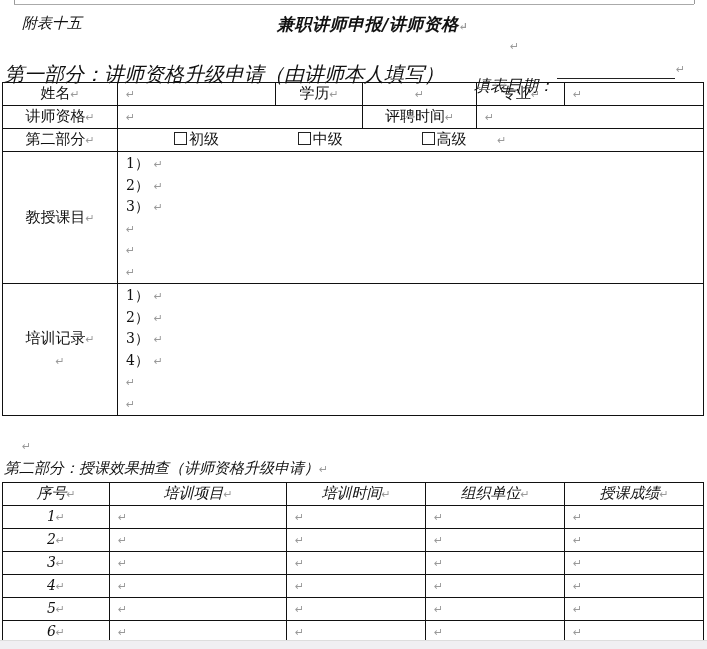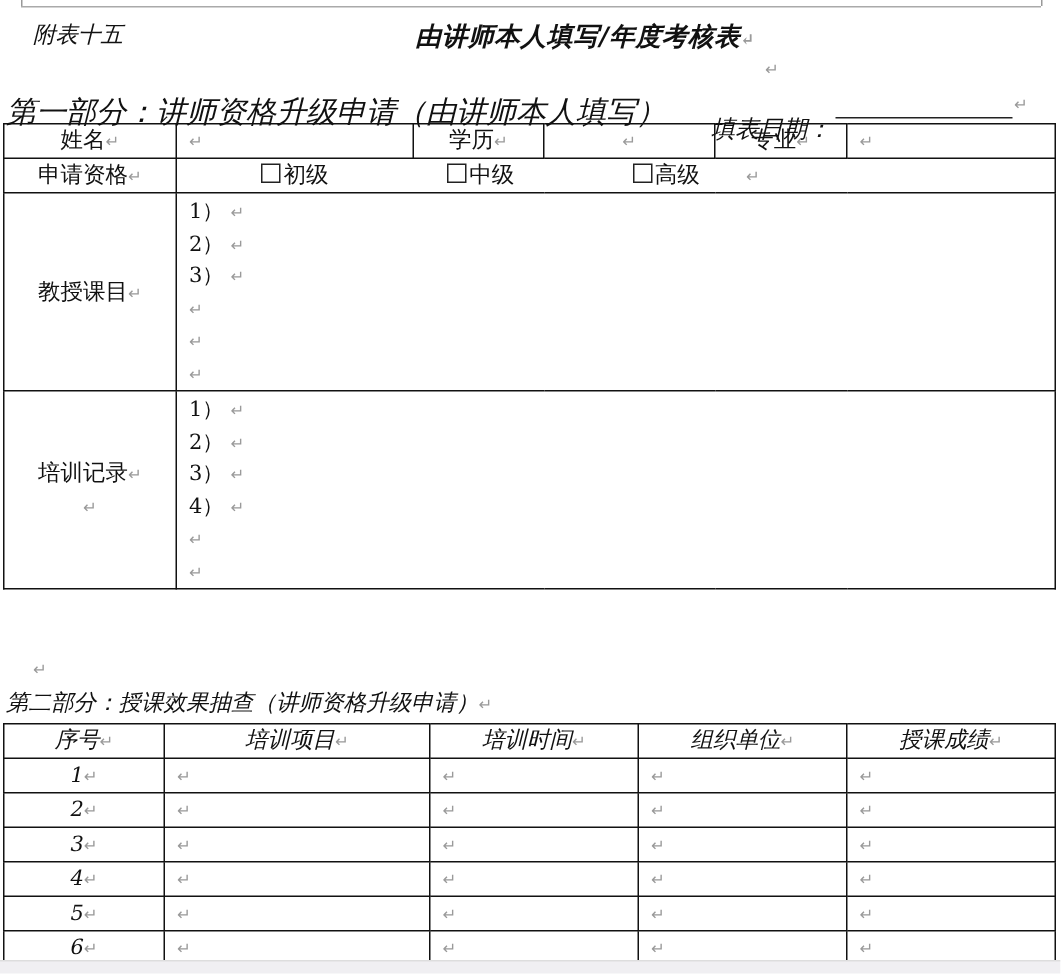--- a/index.html
+++ b/index.html
@@ -32,21 +32,21 @@
 </head>
 <body>
 
 <div class="topbar">
   <div class="l"></div>
     <div class="h"></div>
     <div class="r"></div>
 </div>
 
 <div class="abs appendix">附表十五</div>
-<div class="abs title"><span>由讲师本人填写/年度考核表</span><span class="pm">↵</span></div>
+<div class="abs title"><span>兼职讲师申报/讲师资格</span><span class="pm">↵</span></div>
 <div class="abs pm" style="left:510px;top:40px;">↵</div>
 
 <div class="abs sec1">第一部分：讲师资格升级申请（由讲师本人填写）</div>
 <div class="abs date-label">填表日期：</div>
 <div class="abs date-line"></div>
 <div class="abs pm" style="left:676px;top:63px;">↵</div>
 
 <table class="grid t1">
   <colgroup>
     <col style="width:115px">
@@ -59,21 +59,27 @@
   <tbody>
       <tr style="height:23px">
     <td class="c"><span>姓名</span><span class="pm">↵</span></td>
     <td><span class="pm">↵</span></td>
     <td class="c"><span>学历</span><span class="pm">↵</span></td>
     <td class="c"><span class="pm">↵</span></td>
     <td class="c"><span>专业</span><span class="pm">↵</span></td>
     <td><span class="pm">↵</span></td>
   </tr>
   <tr style="height:23px">
-    <td class="c"><span>申请资格</span><span class="pm">↵</span></td>
+    <td class="c"><span>讲师资格</span><span class="pm">↵</span></td>
+    <td colspan="2"><span class="pm">↵</span></td>
+    <td class="c"><span>评聘时间</span><span class="pm">↵</span></td>
+    <td colspan="2"><span class="pm">↵</span></td>
+  </tr>
+  <tr style="height:23px">
+    <td class="c"><span>第二部分</span><span class="pm">↵</span></td>
     <td colspan="5">
       <span class="opt"><span class="cb"></span><span>初级</span></span>
       <span class="opt"><span class="cb"></span><span>中级</span></span>
       <span class="opt"><span class="cb"></span><span>高级</span></span>
       <span class="pm">↵</span>
     </td>
   </tr>
   <tr style="height:132px">
     <td class="c"><span>教授课目</span><span class="pm">↵</span></td>
     <td colspan="5" style="vertical-align:top;padding-top:1px;">

